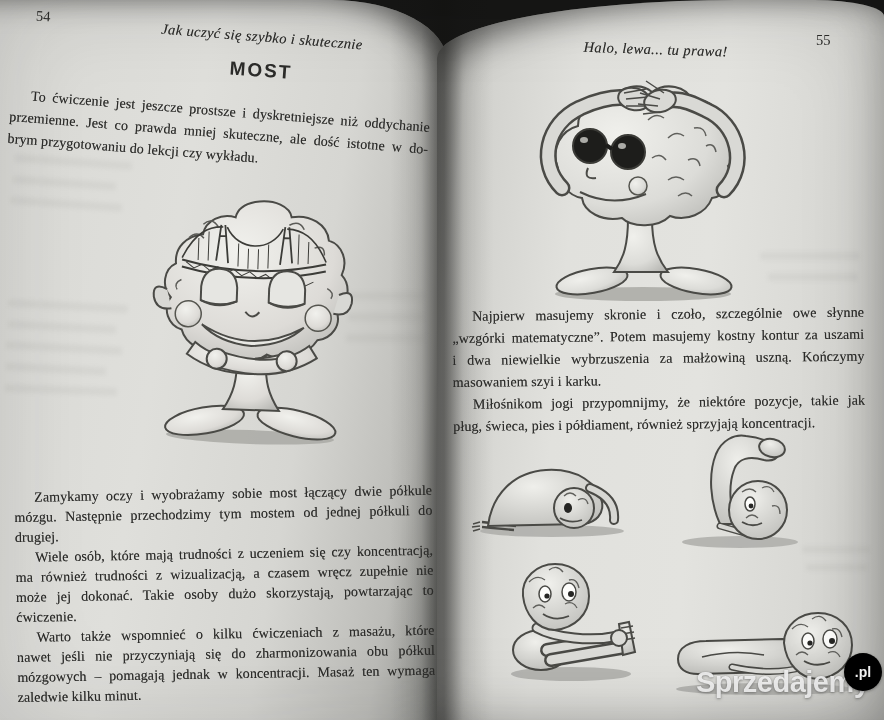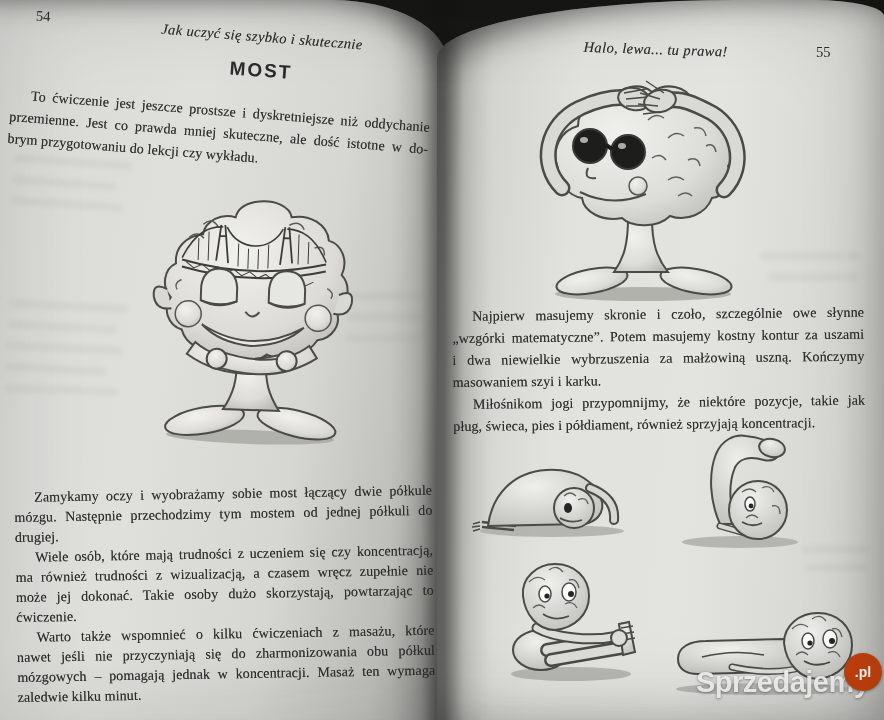--- a/index.html
+++ b/index.html
@@ -29,21 +29,21 @@
   .heading{font-family:"Liberation Sans",sans-serif;font-weight:bold;font-size:19px;
            letter-spacing:2px;text-align:center;}
   .pagenum{font-size:14.5px;}
   .bleed{position:absolute;background:#84847f;opacity:0.09;filter:blur(2px);border-radius:2px;
          pointer-events:none;}
   .art{position:absolute;}
   .wm-text{position:absolute;left:696px;top:666px;font-family:"Liberation Sans",sans-serif;
     font-weight:bold;font-size:29px;letter-spacing:-0.5px;color:rgba(255,255,255,0.88);
     text-shadow:0 1px 3px rgba(70,70,68,0.5),0 0 1px rgba(110,110,108,0.6);}
   .wm-badge{position:absolute;left:844px;top:653px;width:38px;height:38px;border-radius:50%;
-    background:#c2410c;color:#fff;font-family:"Liberation Sans",sans-serif;font-weight:bold;
+    background:#000000;color:#fff;font-family:"Liberation Sans",sans-serif;font-weight:bold;
     font-size:14px;display:flex;align-items:center;justify-content:center;
     box-shadow:0 1px 3px rgba(0,0,0,0.35);}
   .vignette{position:absolute;inset:0;pointer-events:none;
     box-shadow:inset 0 0 90px rgba(0,0,0,0.14);}
 </style>
 </head>
 <body>
 
 <div class="photo">
 
@@ -142,21 +142,21 @@
     <div>
       <div class="line first">Warto także wspomnieć o kilku ćwiczeniach z masażu, które</div>
       <div class="line">nawet jeśli nie przyczyniają się do zharmonizowania obu półkul</div>
       <div class="line">mózgowych – pomagają jednak w koncentracji. Masaż ten wymaga</div>
       <div class="line last">zaledwie kilku minut.</div>
     </div>
   </div>
 
   <div class="tb running" style="left:556px;top:38px;width:200px;transform:rotate(1.8deg);transform-origin:left top;">Halo, lewa... tu prawa!</div>
 
-  <div class="tb pagenum" style="left:816px;top:44px;">55</div>
+  <div class="tb pagenum" style="left:816px;top:32px;">55</div>
 
   <svg class="art" style="left:528px;top:68px;" width="235" height="235" viewBox="0 0 235 235">
     <defs>
       <radialGradient id="gB" cx="35%" cy="35%" r="85%">
         <stop offset="0%" stop-color="#f0f0ec"></stop>
           <stop offset="60%" stop-color="#dcdcd8"></stop>
         <stop offset="100%" stop-color="#b4b4b0"></stop>
       </radialGradient>
     </defs>
     <ellipse cx="115" cy="226" rx="88" ry="7" fill="#a9a9a5" opacity="0.85"></ellipse>

